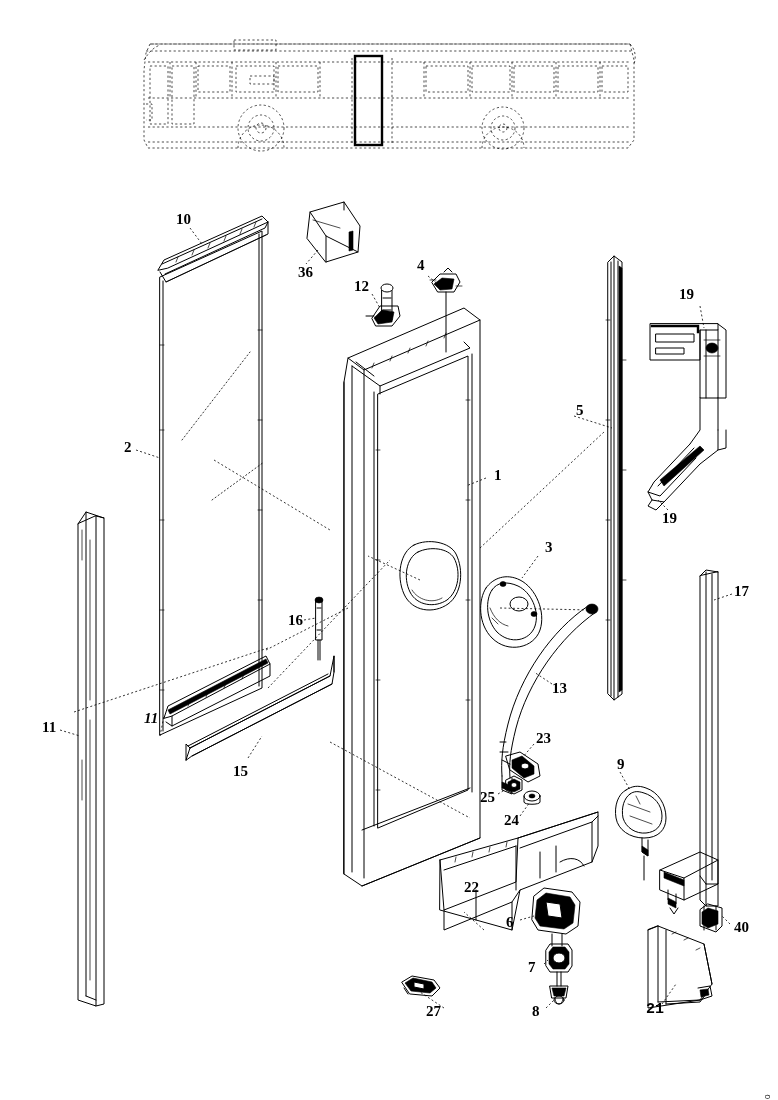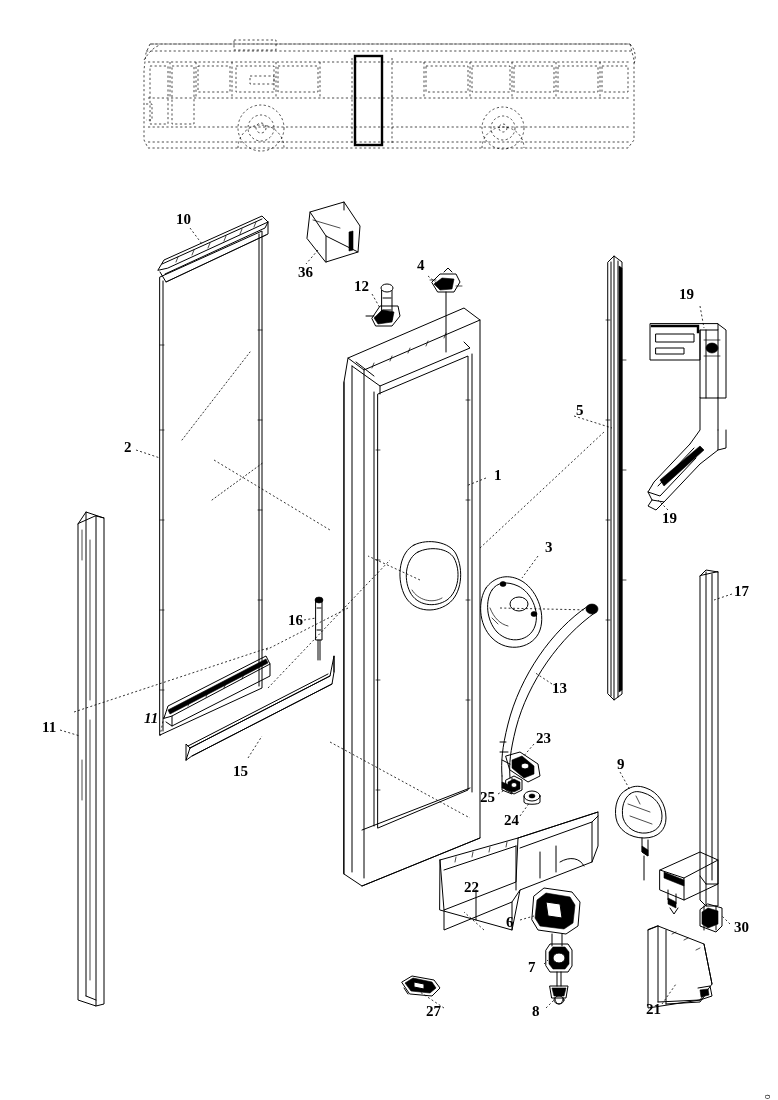--- a/index.html
+++ b/index.html
@@ -532,22 +532,22 @@
   <div class="callout" style="left:176px;  top:212px;">10</div>
   <div class="callout" style="left:144px;  top:711px;font-style:italic;">11</div>
   <div class="callout" style="left:354px;  top:279px;">12</div>
   <div class="callout" style="left:552px;  top:681px;">13</div>
   <div class="callout" style="left:42px;   top:720px;">11</div>
   <div class="callout" style="left:233px;  top:756px;margin-top:8px;">15</div>
   <div class="callout" style="left:288px;  top:613px;">16</div>
   <div class="callout" style="left:734px;  top:584px;">17</div>
   <div class="callout" style="left:679px;  top:287px;">19</div>
   <div class="callout" style="left:662px;  top:511px;">19</div>
-  <div class="callout" style="left:734px;  top:920px;">30</div>
-  <div class="callout" style="left:646px;  top:1002px;">21</div>
+  <div class="callout" style="left:734px;  top:920px;">40</div>
+  <div class="callout" style="left:646px;  top:1002px;font-family:Liberation Mono, monospace;">21</div>
   <div class="callout" style="left:464px;  top:880px;">22</div>
   <div class="callout" style="left:536px;  top:731px;">23</div>
   <div class="callout" style="left:504px;  top:813px;">24</div>
   <div class="callout" style="left:480px;  top:790px;text-align:center;">25</div>
   <div class="callout" style="left:298px;  top:265px;">36</div>
   <div class="callout" style="left:426px;  top:1004px;">27</div>
 
   <div class="dwgno">387-190</div>
 
 </div>

